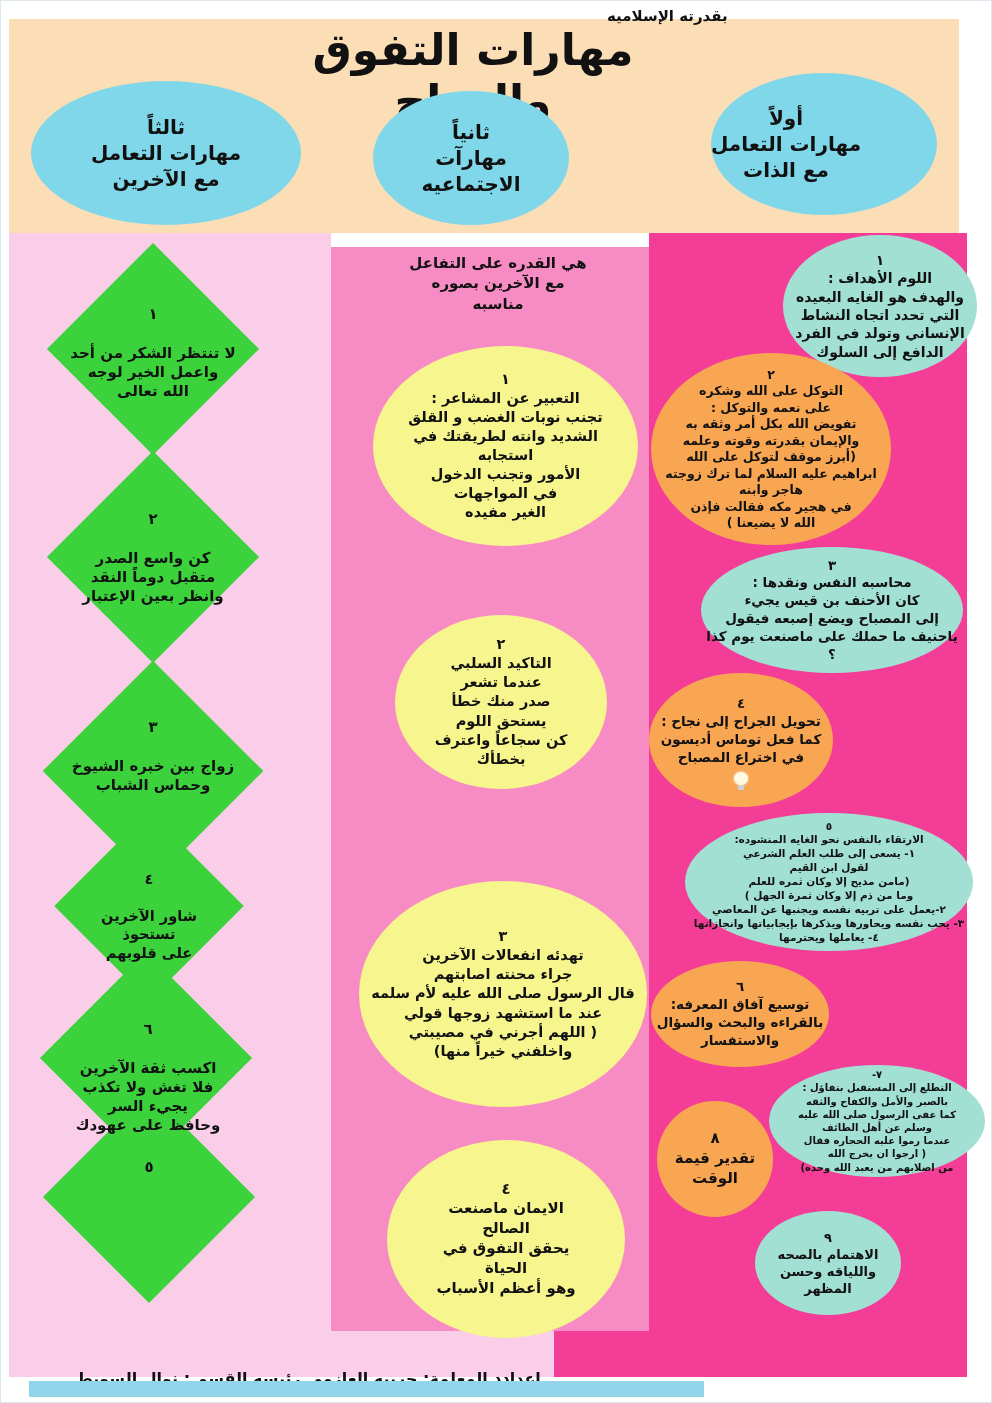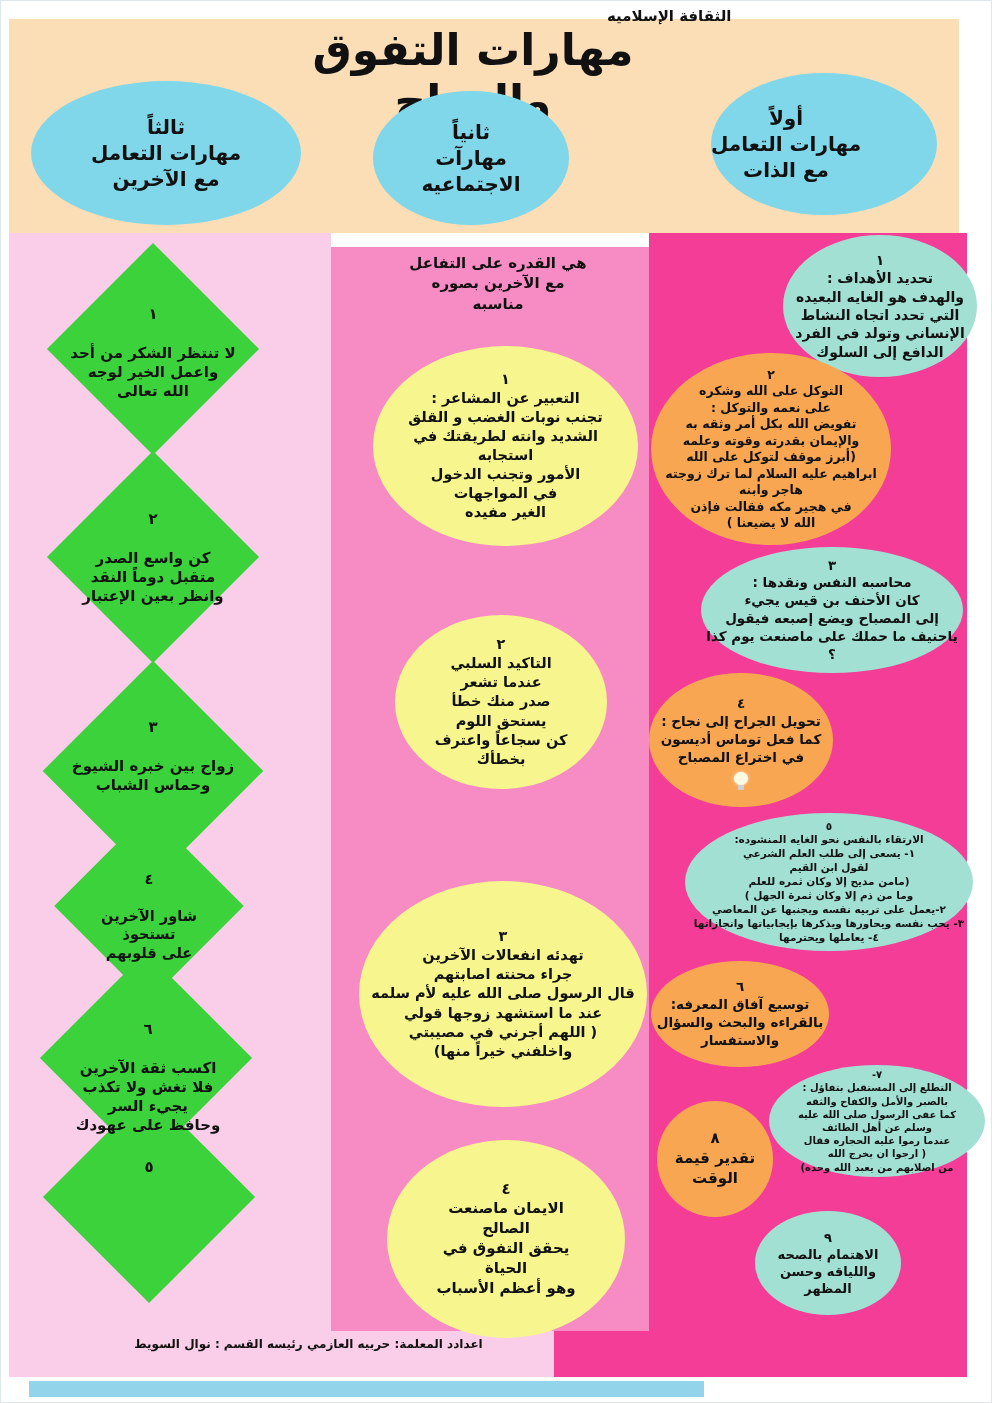--- a/index.html
+++ b/index.html
@@ -25,59 +25,59 @@
   }
   .cat{background:#80D7E9;font-size:20px;line-height:1.3;}
   .teal{background:#A2E0D4;}
   .orange{background:#F9A653;}
   .yellow{background:#F7F58D;}
   .txt{white-space:pre-line;font-weight:bold;}
   .num{font-weight:bold;}
   .intro{font-weight:bold;font-size:15px;text-align:center;white-space:pre-line;line-height:1.35;}
   .diamond{position:absolute;background:#3BD23B;transform:rotate(45deg);}
   .d-label{position:absolute;text-align:center;font-weight:bold;white-space:pre-line;line-height:1.28;z-index:3;}
-  .footer-credit{font-weight:bold;font-size:12px;text-align:center;}
+  .footer-credit{font-weight:bold;font-size:16px;text-align:center;margin-top:32px;}
   .bulb{width:14px;height:13px;background:#FFFBE2;border-radius:50%;position:relative;margin-top:5px;box-shadow:0 0 3px rgba(255,255,255,.9);}
   .bulb:after{content:"";position:absolute;bottom:-5px;left:4px;width:6px;height:5px;background:#cdd2d6;border-radius:1px;}
 </style>
 </head>
 <body>
 
 <div class="poster">
 
   <div class="band hdr" style="left:8px;top:18px;width:950px;height:214px;"></div>
 
   <div class="band col-left" style="left:8px;top:232px;width:322px;height:1144px;"></div>
   <div class="band col-mid" style="left:330px;top:246px;width:318px;height:1084px;"></div>
   <div class="band col-left" style="left:330px;top:1330px;width:223px;height:46px;"></div>
   <div class="band col-right" style="left:553px;top:1330px;width:95px;height:46px;"></div>
   <div class="band col-right" style="left:648px;top:232px;width:318px;height:1144px;"></div>
 
-  <div class="abs subtitle" style="left:606px;top:6px;">الثقافة الإسلاميه</div>
+  <div class="abs subtitle" style="left:606px;top:6px;">بقدرته الإسلاميه</div>
   <div class="abs title" style="left:252px;top:24px;width:440px;">مهارات التفوق والنجاح</div>
 
   <div class="ellipse cat" style="left:710px;top:72px;width:226px;height:142px;align-items:flex-end;">
     <span class="txt">أولاً
 مهارات التعامل
 مع الذات</span>
   </div>
   <div class="ellipse cat" style="left:372px;top:90px;width:196px;height:134px;">
     <span class="txt">ثانياً
 مهارآت
 الاجتماعيه</span>
   </div>
   <div class="ellipse cat" style="left:30px;top:80px;width:270px;height:144px;">
     <span class="txt">ثالثاً
 مهارات التعامل
 مع الآخرين</span>
   </div>
 
   <div class="ellipse teal" style="left:782px;top:234px;width:194px;height:142px;font-size:14px;">
     <span class="num">١</span>
-    <span class="txt">تحديد الأهداف :
+    <span class="txt">اللوم الأهداف :
 والهدف هو الغايه البعيده
 التي تحدد اتجاه النشاط
 الإنساني وتولد في الفرد
 الدافع إلى السلوك</span>
   </div>
   <div class="ellipse orange" style="left:650px;top:352px;width:240px;height:192px;font-size:12.5px;">
     <span class="num">٢</span>
     <span class="txt">التوكل على الله وشكره
 على نعمه والتوكل :
 تفويض الله بكل أمر وثقه به

